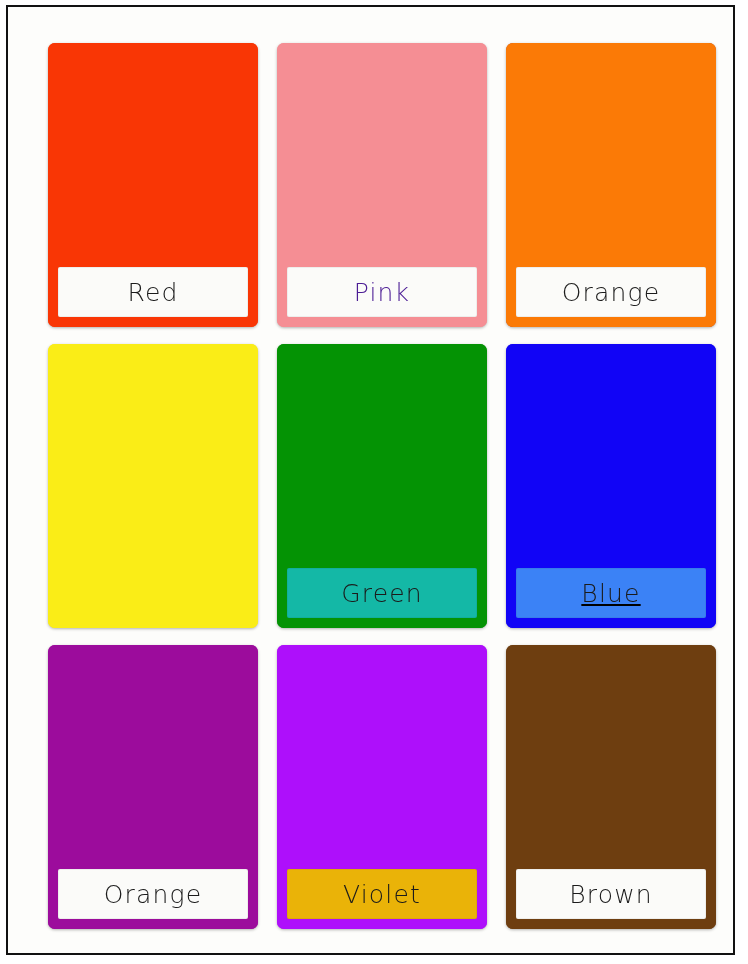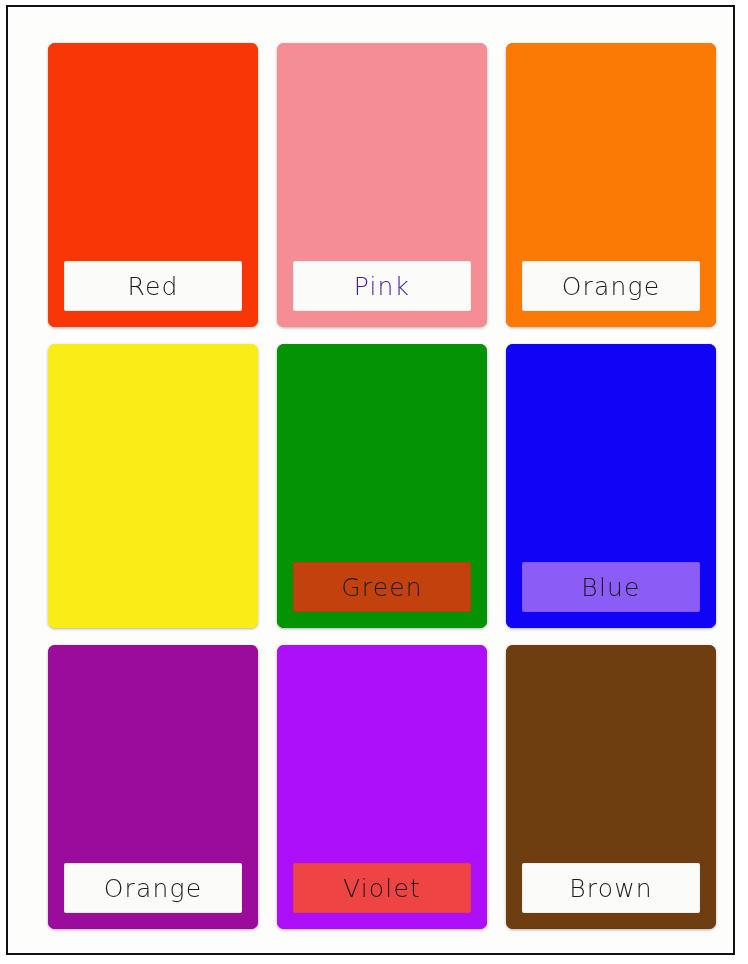--- a/index.html
+++ b/index.html
@@ -43,21 +43,21 @@
     box-sizing: border-box;
   }
 
   .color-card {
     position: relative;
     border-radius: 7px;
     box-sizing: border-box;
     display: flex;
     flex-direction: column;
     justify-content: flex-end;
-    padding: 16px;
+    padding: 10px;
     box-shadow: 0 1px 3px rgba(0,0,0,0.30);
   }
 
   .color-swatch {
     position: absolute;
     left: 0;
     top: 0;
     right: 0;
     bottom: 0;
     border-radius: 7px;
@@ -107,39 +107,39 @@
           <div class="color-swatch" style="background: rgb(251, 122, 6);"></div>
           <div class="card-label-strip" style="background: rgb(251, 251, 249);">
             <span class="card-label-text" style="color: rgb(27, 27, 27);">Orange</span>
           </div>
         </div>
         <div class="color-card" style="background: rgb(250, 237, 23);">
           <div class="color-swatch" style="background: rgb(250, 237, 23);"></div>
         </div>
         <div class="color-card" style="background: rgb(4, 147, 4);">
           <div class="color-swatch" style="background: rgb(4, 147, 4);"></div>
-          <div class="card-label-strip" style="background: #c2410c; text-align: center;">
+          <div class="card-label-strip" style="background: #14b8a6; text-align: center;">
             <span class="card-label-text" style="color: rgb(27, 27, 27);">Green</span>
           </div>
         </div>
         <div class="color-card" style="background: rgb(17, 4, 246);">
           <div class="color-swatch" style="background: rgb(17, 4, 246);"></div>
-          <div class="card-label-strip" style="background: #8b5cf6;">
+          <div class="card-label-strip" style="background: #3b82f6; text-decoration: underline;">
             <span class="card-label-text" style="color: rgb(27, 27, 27);">Blue</span>
           </div>
         </div>
         <div class="color-card" style="background: rgb(156, 12, 156);">
           <div class="color-swatch" style="background: rgb(156, 12, 156);"></div>
           <div class="card-label-strip" style="background: rgb(251, 251, 249);">
             <span class="card-label-text" style="color: rgb(27, 27, 27);">Orange</span>
           </div>
         </div>
         <div class="color-card" style="background: rgb(174, 15, 251);">
           <div class="color-swatch" style="background: rgb(174, 15, 251);"></div>
-          <div class="card-label-strip" style="background: #ef4444; margin-top: 30px;">
+          <div class="card-label-strip" style="background: #eab308; margin-top: 30px;">
             <span class="card-label-text" style="color: rgb(27, 27, 27);">Violet</span>
           </div>
         </div>
         <div class="color-card" style="background: rgb(110, 62, 16);">
           <div class="color-swatch" style="background: rgb(110, 62, 16);"></div>
           <div class="card-label-strip" style="background: rgb(251, 251, 249); margin-top: 40px;">
             <span class="card-label-text" style="color: rgb(27, 27, 27);">Brown</span>
           </div>
         </div>
       </div>

